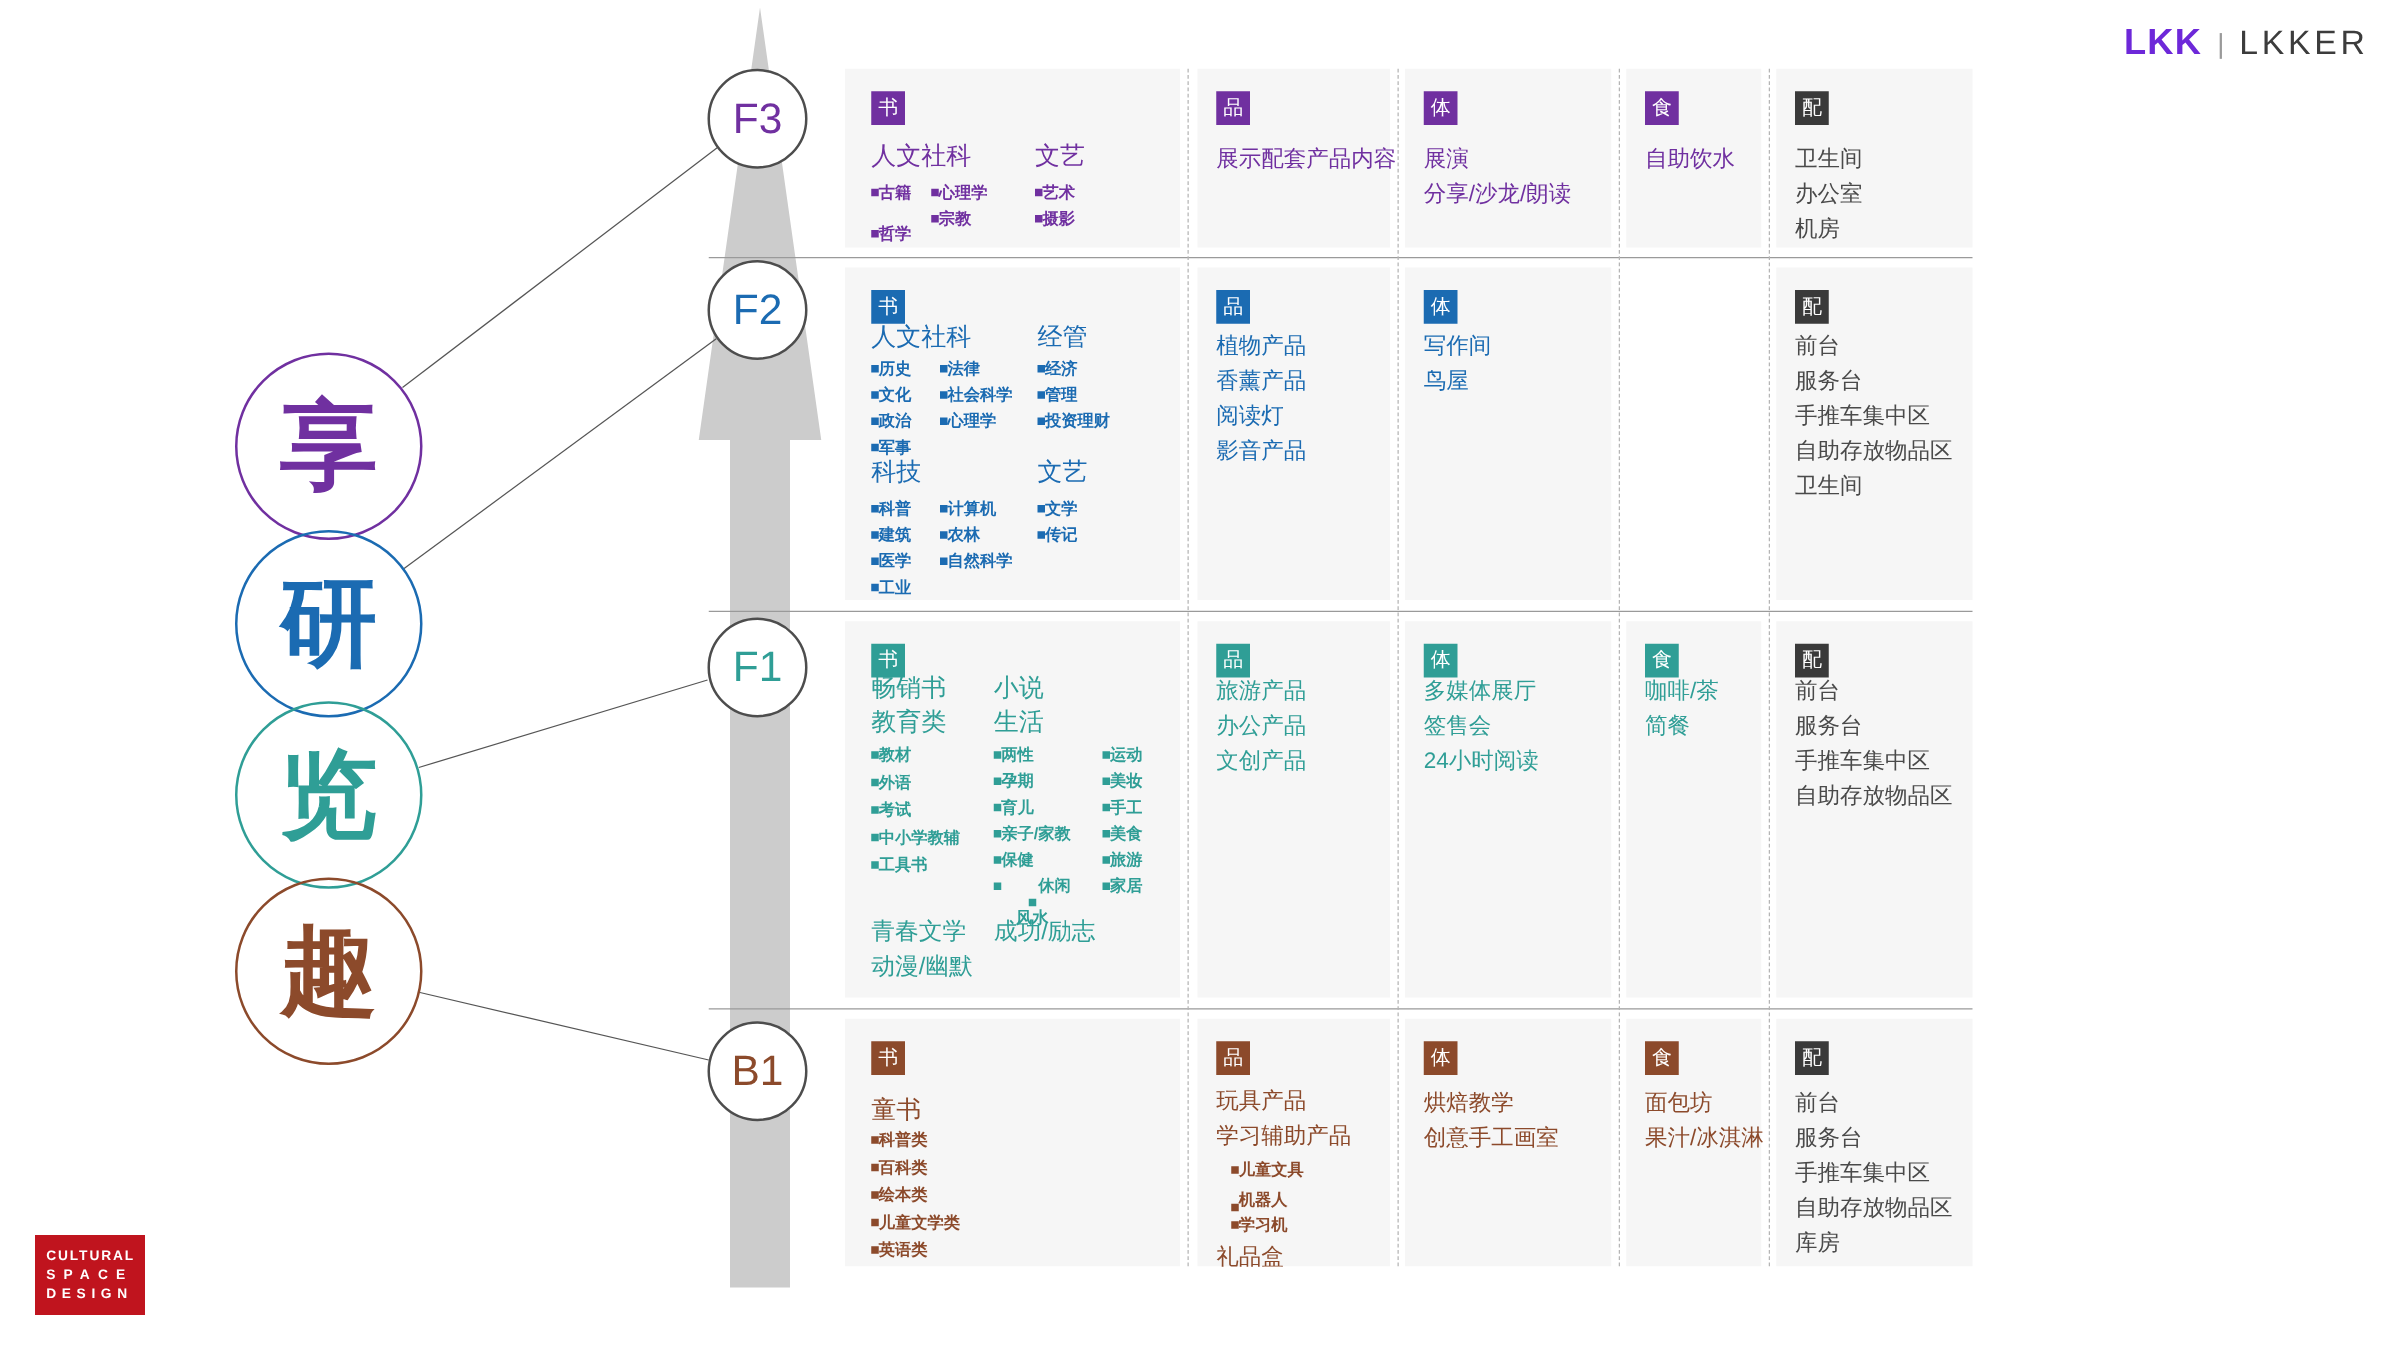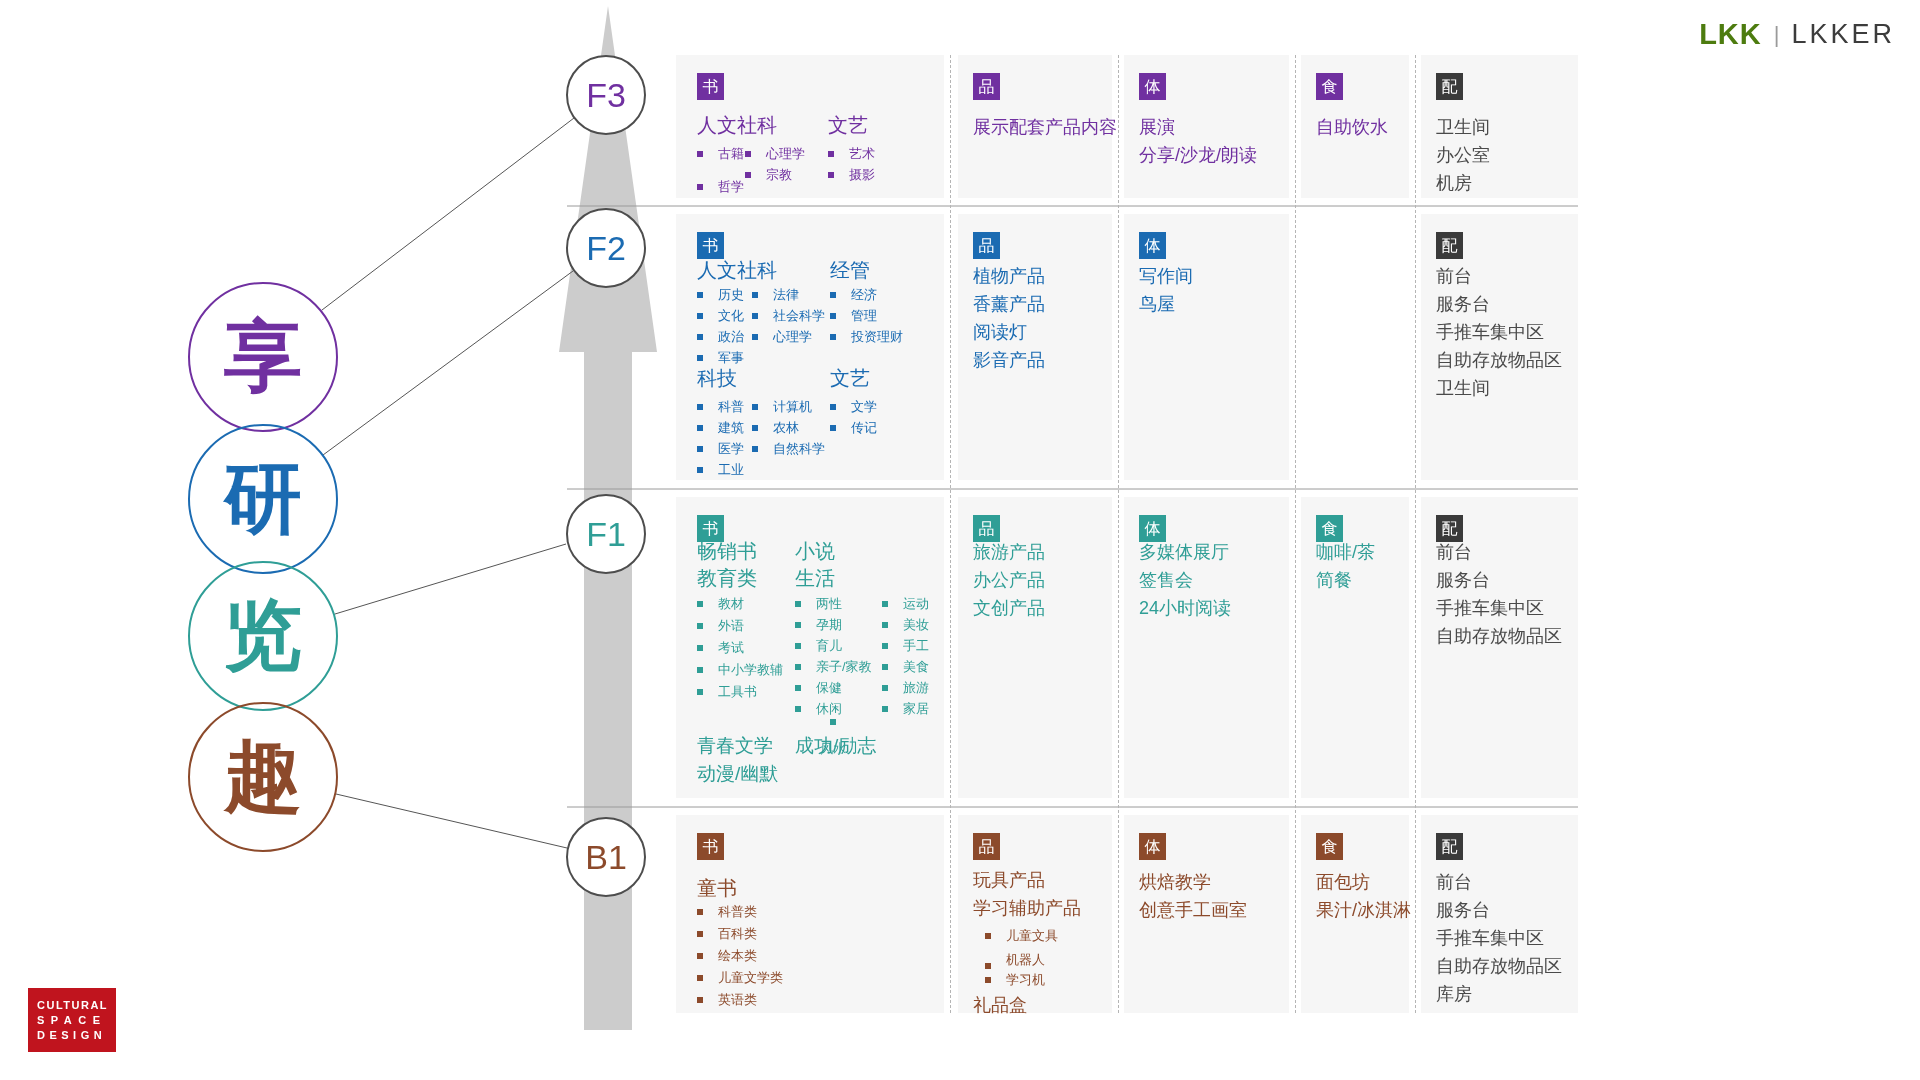--- a/index.html
+++ b/index.html
@@ -13,35 +13,35 @@
   .bg-brown{background:#8c4a2b;} .bg-dark{background:#3a3a3a;}
   
   .cell{position:absolute;background:#f6f6f6;z-index:2;}
   .badge{position:absolute;top:18px;left:15px;width:27px;height:27px;display:flex;align-items:center;
          justify-content:center;color:#fff;font-size:16px;line-height:1;}
   .cell.book .badge{left:21px;}
   .lines{position:absolute;left:15px;right:2px;}
   .ln{font-size:18px;line-height:28px;white-space:nowrap;}
   .hd{position:absolute;font-size:20px;line-height:24px;white-space:nowrap;}
   .bcol{position:absolute;display:flex;flex-direction:column;}
-  .bi{display:flex;align-items:center;gap:15px;font-size:13px;white-space:nowrap;}
+  .bi{display:flex;align-items:center;gap:0;font-size:13px;white-space:nowrap;font-weight:bold;}
   .sq{width:6px;height:6px;background:currentColor;flex:0 0 auto;}
   .xln{position:absolute;font-size:19px;line-height:24px;white-space:nowrap;}
   
   .vdash{position:absolute;top:55px;height:958px;width:0;border-left:1px dashed #b5b5b5;z-index:2;}
   
   .floor-circle{position:absolute;width:80px;height:80px;border-radius:50%;background:#ffffff;
       border:2px solid #4d4d4d;display:flex;align-items:center;justify-content:center;
       font-size:34px;z-index:3;box-sizing:border-box;}
   .theme-circle{position:absolute;width:150px;height:150px;border-radius:50%;border:2px solid;
       display:flex;align-items:center;justify-content:center;font-size:78px;font-weight:bold;
       z-index:2;box-sizing:border-box;}
   
   #brand{position:absolute;top:18px;right:25px;display:flex;align-items:center;gap:12px;z-index:4;}
-  #brand .lkk{font-size:29px;font-weight:bold;letter-spacing:1px;color:#4d7c0f;}
+  #brand .lkk{font-size:29px;font-weight:bold;letter-spacing:1px;color:#6d28d9;}
   #brand .sep{font-size:22px;color:#9a9a9a;font-weight:300;}
   #brand .lkker{font-size:27px;letter-spacing:3px;color:#3c3c3c;}
   #csd{position:absolute;left:28px;top:988px;width:88px;height:64px;background:#c0141e;color:#fff;
        display:flex;flex-direction:column;justify-content:center;padding-left:9px;box-sizing:border-box;
        z-index:4;}
   #csd div{font-size:11px;font-weight:bold;line-height:15px;}
   #csd .l1{letter-spacing:1.5px;} #csd .l2{letter-spacing:6.5px;} #csd .l3{letter-spacing:4.5px;}
   #notice{position:absolute;right:25px;top:1000px;text-align:right;color:#2b2b2b;font-size:13.5px;
           line-height:23px;z-index:4;}
 </style>
@@ -325,21 +325,21 @@
           <span>育儿</span>
         </div>
       <div class="bi" style="height:21px;">
           <span class="sq"></span>
           <span>亲子/家教</span>
         </div>
       <div class="bi" style="height:21px;">
           <span class="sq"></span>
           <span>保健</span>
         </div>
-      <div class="bi" style="height:21px;">
+      <div class="bi" style="height:21px;justify-content:space-between;">
           <span class="sq"></span>
           <span>休闲</span>
         </div>
       <div class="bi" style="height:21px;flex-direction:column;">
           <span class="sq"></span>
           <span>风水</span>
         </div>
     </div>
     <div class="bcol" style="left:206px;top:96px;">
       <div class="bi" style="height:21px;">

